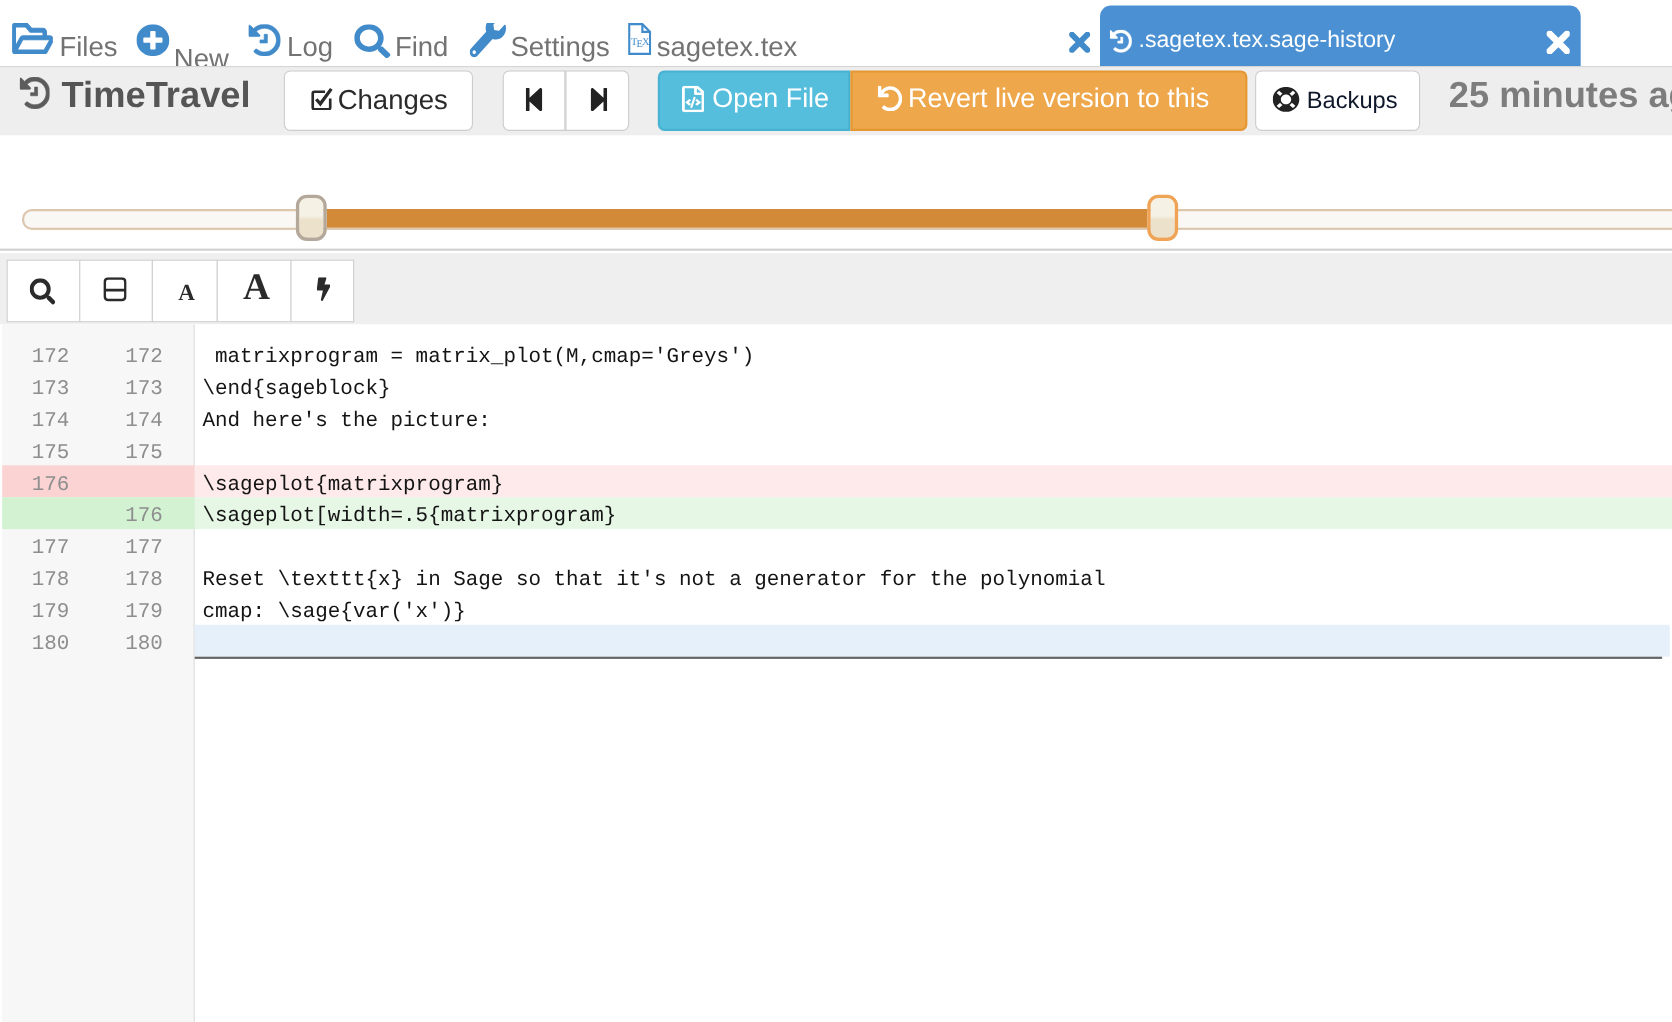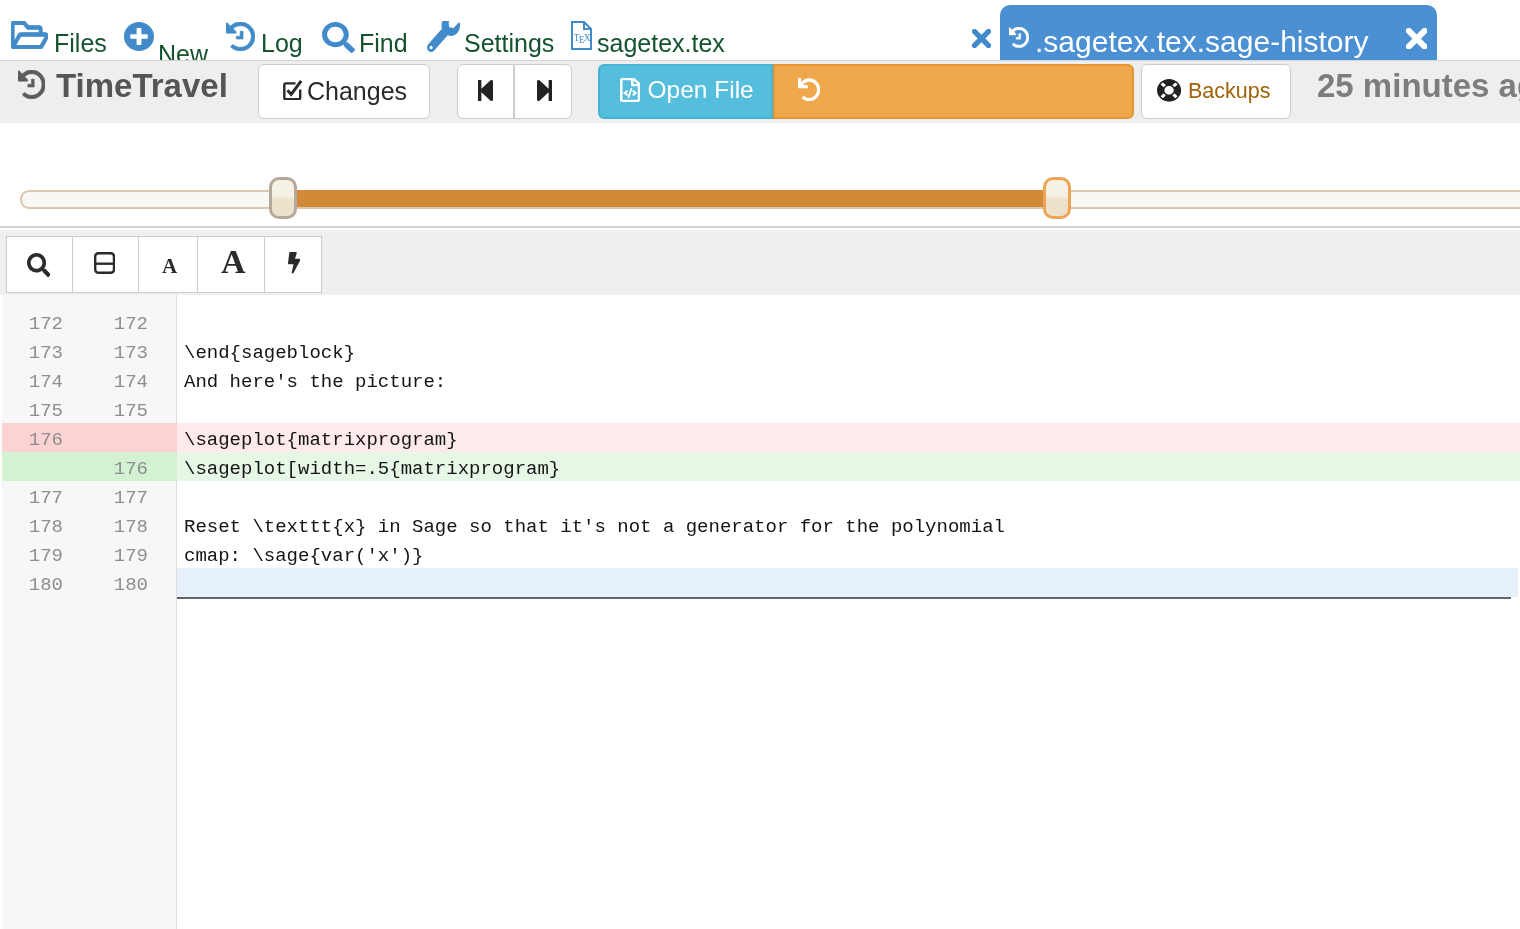--- a/index.html
+++ b/index.html
@@ -3,24 +3,24 @@
 <meta charset="utf-8">
 <style>
   * { margin:0; padding:0; box-sizing:border-box; }
   html,body { width:1520px; height:929px; background:#fff; overflow:hidden;
     font-family:"Liberation Sans", sans-serif; }
   .abs { position:absolute; }
   #page { position:relative; width:1520px; height:929px; }
 
   
   #nav { position:absolute; left:0; top:0; width:1520px; height:60px; background:#fff; }
-  .navitem { position:absolute; color:#14532d; font-size:25px; white-space:nowrap; }
+  .navitem { position:absolute; color:#737373; font-size:25px; white-space:nowrap; }
   #tab { position:absolute; left:1000px; top:5px; width:437px; height:56px;
      background:#4a90d2; border-radius:10px 10px 0 0; color:#fff; }
-  #tab .tabtxt { position:absolute; left:35px; top:20px; font-size:30px; color:#fff; }
+  #tab .tabtxt { position:absolute; left:35px; top:20px; font-size:21px; color:#fff; }
 
   
   #bar2 { position:absolute; left:0; top:60px; width:1520px; height:80px;
      background:#eeeeee; border-top:1px solid #d5d5d5; border-bottom:3px solid #c9c9c9; }
   .btn { position:absolute; top:3px; height:55px; background:#fff;
      border:1.5px solid #ccc; border-radius:6px; color:#2a2a2a; font-size:23px; }
   #tt-title { position:absolute; left:56px; top:5.5px; font-size:33px; font-weight:bold; color:#555; }
   #ago { position:absolute; left:1317px; top:5.5px; font-size:33px; font-weight:bold; color:#7d7d7d; white-space:nowrap;}
 
   
@@ -117,26 +117,27 @@
     <div class="btn" style="left:598px; width:175px; background:#54bedc; border-color:#48b2d2; border-width:2px; border-radius:6px 0 0 6px;"></div>
     <svg class="abs" style="left:620px; top:16.7px;" width="20.3" height="24" viewBox="0 0 384 512" preserveAspectRatio="none">
         <path fill="#fff" d="M149.9 349.1l-.2-.2-32.8-28.9 32.8-28.9c3.6-3.2 4-8.8.8-12.4l-.2-.2-17.4-18.6c-3.4-3.6-9-3.7-12.4-.4l-57.7 54.1c-3.7 3.5-3.7 9.4 0 12.8l57.7 54.1c1.6 1.5 3.8 2.4 6 2.4 2.4 0 4.8-1 6.4-2.8l17.4-18.6c3.3-3.5 3.1-9.1-.4-12.4zm220-251.2L286 14C277 5 264.8-.1 252.1-.1H48C21.5 0 0 21.5 0 48v416c0 26.5 21.5 48 48 48h288c26.5 0 48-21.5 48-48V131.9c0-12.7-5.1-25-14.1-34zM256 51.9l76.1 76.1H256zM336 464H48V48h160v104c0 13.3 10.7 24 24 24h104zM209.6 214c-4.7-1.4-9.5 1.3-10.9 6l-56.2 193c-1.4 4.7 1.3 9.6 6 10.9l18.4 5.3c4.7 1.4 9.6-1.3 10.9-6l56.2-193c1.4-4.7-1.3-9.6-6-10.9zm24.5 76.9l.2.2 32.8 28.9-32.8 28.9c-3.6 3.2-4 8.8-.8 12.4l.2.2 17.4 18.6c3.3 3.5 8.9 3.7 12.4.4l57.7-54.1c3.7-3.5 3.7-9.4 0-12.8l-57.7-54.1c-3.5-3.3-9.1-3.2-12.4.4l-17.4 18.6c-3.3 3.5-3.1 9.1.4 12.4z"></path>
       </svg>
     <span class="abs" style="left:647.5px; top:15px; font-size:24.5px; color:#fff;">Open File</span>
 
     <div class="btn" style="left:773px; width:361px; background:#eea74a; border-color:#e59732; border-width:2px; border-radius:0 6px 6px 0;"></div>
     <svg class="abs" style="left:797.9px; top:17px;" width="22.2" height="23.3" viewBox="0 0 504 504" preserveAspectRatio="none">
         <path fill="#fff" d="M212.333 224.333H12c-6.627 0-12-5.373-12-12V12C0 5.373 5.373 0 12 0h48c6.627 0 12 5.373 12 12v78.112C117.773 39.279 184.26 7.47 258.175 8.007c136.906.994 246.448 111.623 246.157 248.532C504.041 393.258 393.12 504 256.333 504c-64.089 0-122.496-24.313-166.51-64.215-5.099-4.622-5.334-12.554-.467-17.42l33.967-33.967c4.474-4.474 11.662-4.717 16.401-.525C170.76 415.336 211.58 432 256.333 432c97.268 0 176-78.716 176-176 0-97.267-78.716-176-176-176-58.496 0-110.28 28.476-142.274 72.333h98.274c6.627 0 12 5.373 12 12v48c0 6.627-5.373 12-12 12z"></path>
       </svg>
+    <span class="abs" style="left:825.5px; top:15px; font-size:24.5px; color:#fff;">Revert live version to this</span>
 
     <div class="btn" style="left:1140.5px; width:150px;"></div>
     <svg class="abs" style="left:1157.4px; top:17.9px;" width="24.2" height="22.7" viewBox="8 8 496 496" preserveAspectRatio="none">
         <path fill="#222" d="M256 8C119.033 8 8 119.033 8 256s111.033 248 248 248 248-111.033 248-248S392.967 8 256 8zm173.696 119.559l-63.399 63.399c-10.987-18.559-26.67-34.252-45.255-45.255l63.399-63.399a218.396 218.396 0 0 1 45.255 45.255zM256 352c-53.019 0-96-42.981-96-96s42.981-96 96-96 96 42.981 96 96-42.981 96-96 96zM127.559 82.304l63.399 63.399c-18.559 10.987-34.252 26.67-45.255 45.255l-63.399-63.399a218.372 218.372 0 0 1 45.255-45.255zM82.304 384.441l63.399-63.399c10.987 18.559 26.67 34.252 45.255 45.255l-63.399 63.399a218.396 218.396 0 0 1-45.255-45.255zm302.137 45.255l-63.399-63.399c18.559-10.987 34.252-26.67 45.255-45.255l63.399 63.399a218.403 218.403 0 0 1-45.255 45.255z"></path>
       </svg>
-    <span class="abs" style="left:1188px; top:18px; font-size:21.5px; color:#a16207;">Backups</span>
+    <span class="abs" style="left:1188px; top:18px; font-size:21.5px; color:#0f172a;">Backups</span>
 
     <span id="ago">25 minutes ago</span>
   </div>
 
   <div id="sliderzone">
     <div id="track"></div>
     <div id="fill"></div>
     <div class="handle" style="left:269px;"></div>
     <div class="handle" style="left:1043px; border-color:#efa355;"></div>
   </div>
@@ -167,20 +168,21 @@
     <div class="gut-hl" style="top:127.5px; background:#fbd3d3;"></div>
     <div class="code-hl" style="top:127.5px; background:#feeaea;"></div>
     <div class="gut-hl" style="top:156.5px; background:#d2f2d2;"></div>
     <div class="code-hl" style="top:156.5px; background:#e6f7e6;"></div>
     <div class="code-hl" style="top:272.5px; background:#e6f0fa; height:29px; width:1341px;"></div>
       <div class="code-hl" style="top:301.5px; background:#646464; height:2.6px; width:1334px;"></div>
 
     <div class="row" style="top:11.5px;">
       <span class="num" style="left:2px;">172</span>
         <span class="num" style="left:87px;">172</span>
+      <span class="ctext"> matrixprogram = matrix_plot(M,cmap='Greys')</span>
     </div>
     <div class="row" style="top:40.5px;">
       <span class="num" style="left:2px;">173</span>
         <span class="num" style="left:87px;">173</span>
       <span class="ctext">\end{sageblock}</span>
     </div>
     <div class="row" style="top:69.5px;">
       <span class="num" style="left:2px;">174</span>
         <span class="num" style="left:87px;">174</span>
       <span class="ctext">And here's the picture:</span>

